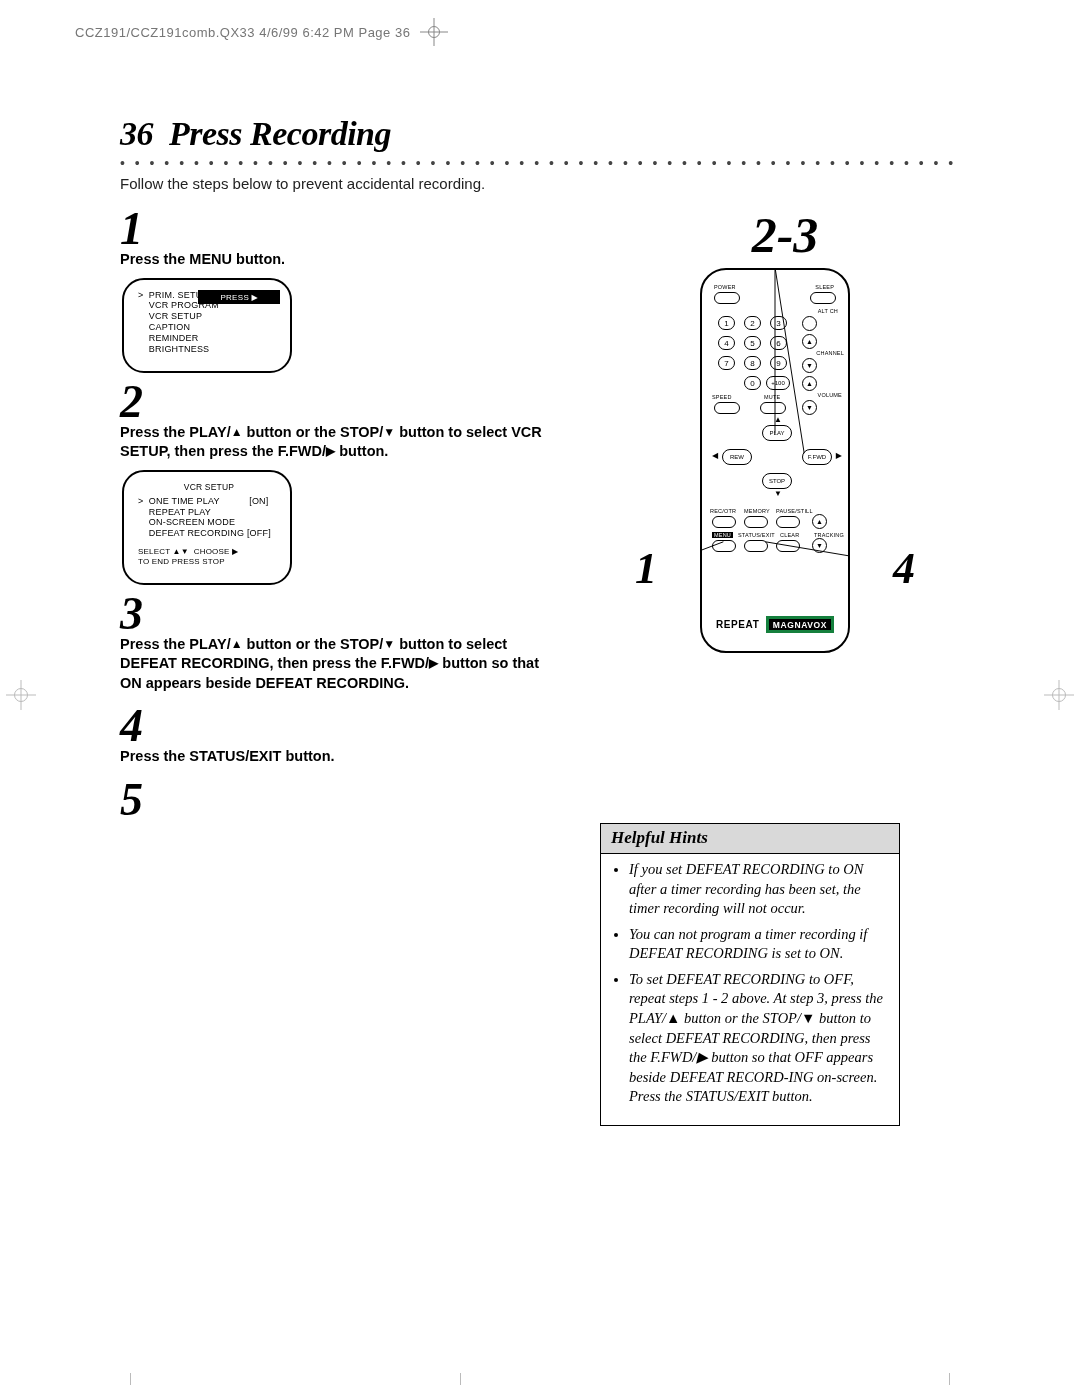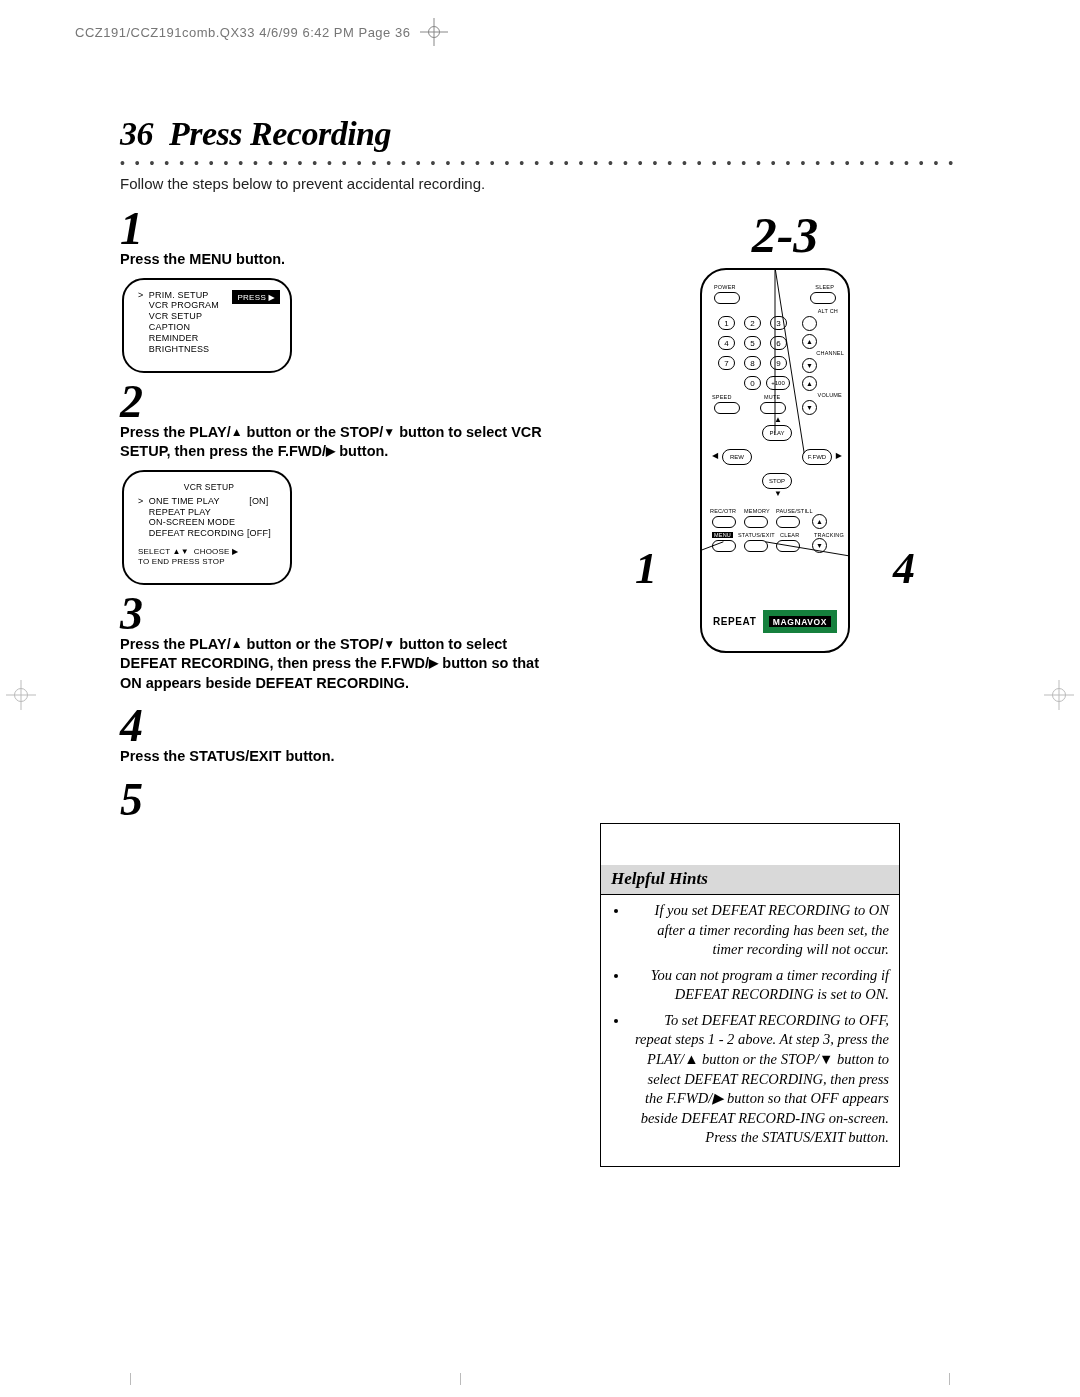--- a/index.html
+++ b/index.html
@@ -108,21 +108,21 @@
     font-family: 'Arial Narrow', Arial, sans-serif;
     font-size: 9px;
     line-height: 1.2;
     position: relative;
     letter-spacing: 0.2px;
   }
   .tv .shadow {
     position:absolute;
     right:10px; top:10px;
     background:#000; color:#fff;
-    font-size:8px; padding:3px 5px 2px;
+    font-size:8px; padding:3px 22px 2px;
     letter-spacing:0.3px;
     text-align:center;
   }
   .tv-row { white-space: pre; }
 
   .big-pointer {
     font-family: Georgia,'Times New Roman',serif;
     font-style: italic;
     font-weight:700;
     font-size: 50px;
@@ -157,43 +157,41 @@
     padding: 0;
   }
   .hints-head {
     background: #d9d9d9;
     border-bottom: 1px solid #000;
     font-style: italic;
     font-weight: 700;
     font-size: 17px;
     padding: 4px 10px 5px;
     font-family: 'Times New Roman', serif;
-    margin-top: 41px;
   }
   .hints-body {
     font-style: italic;
     font-family: 'Times New Roman', serif;
     font-size: 14.5px;
     line-height: 1.35;
     padding: 6px 10px 12px 16px;
-    text-align: right;
   }
   .hints-body li { margin-bottom: 6px; }
   .hints-body ul { padding-left: 12px; margin: 0; }
 
   .brand-strip {
     position:absolute;
     bottom:10px; left:0; right:0;
     text-align:center;
     font-size:10px;
     font-weight:700;
     letter-spacing:0.6px;
   }
   .brand-strip .box {
-    display:inline-block; border:6px solid #15803d; padding:1px 4px 0;
+    display:inline-block; border:3px solid #15803d; padding:1px 4px 0;
     background:#000; color:#fff; font-size:8.5px; margin-left:3px;
   }
 </style>
 </head>
 <body>
 
 <div class="page">
 
   <div class="header-strip">
     <span>CCZ191/CCZ191comb.QX33  4/6/99 6:42 PM  Page 36</span>

